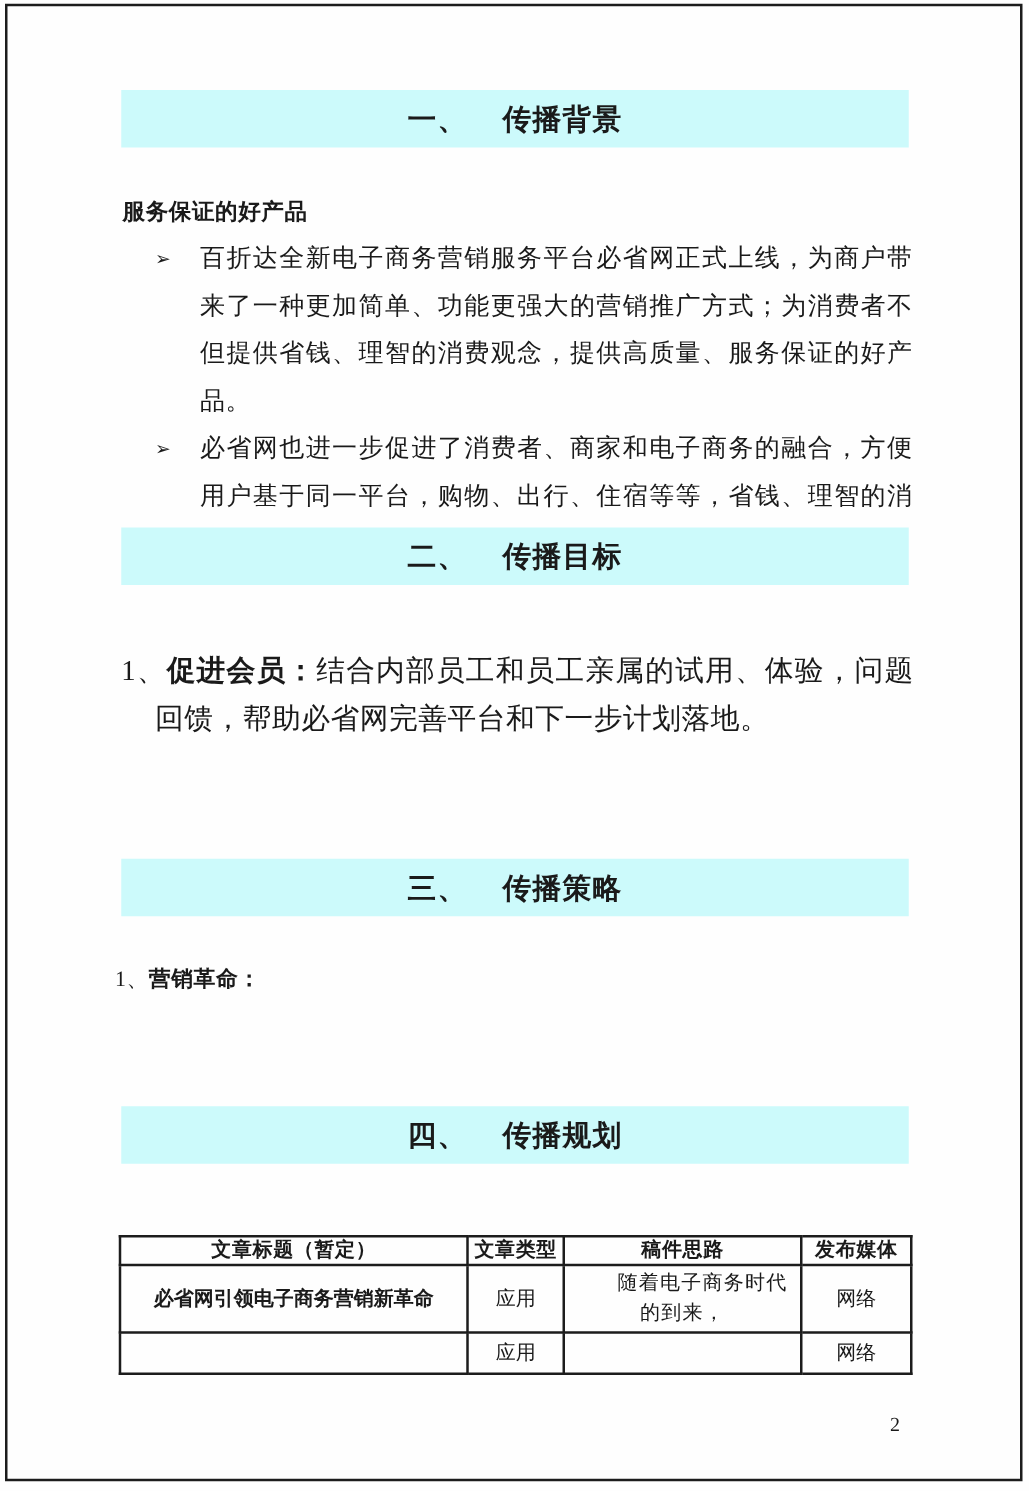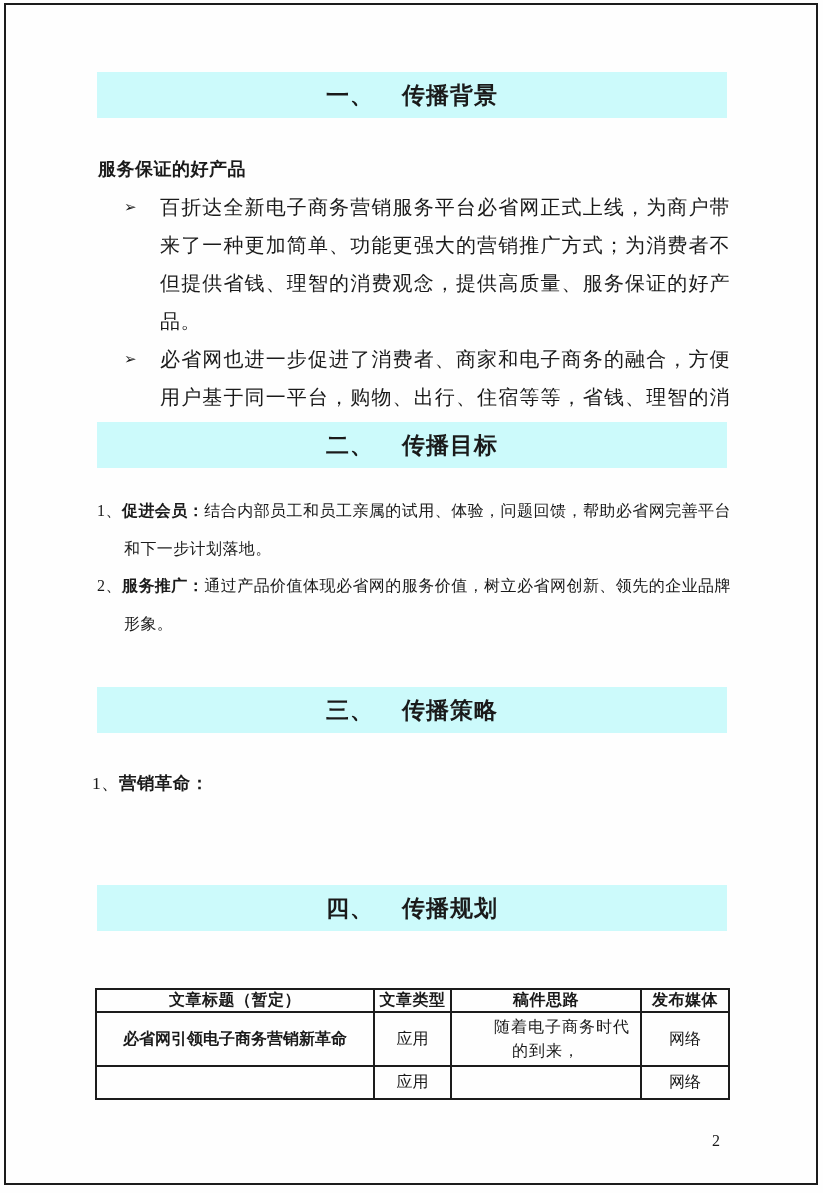--- a/index.html
+++ b/index.html
@@ -65,23 +65,23 @@
     width: 570px;
     font-size: 20px;
     line-height: 38px;
     letter-spacing: 0.4px;
     text-align: justify;
     text-justify: inter-ideograph;
   }
 
   .goals {
     position: absolute;
-    left: 97px; top: 492px;
+    left: 97px; top: 518px;
     width: 634px;
-    font-size: 16px;
+    font-size: 23px;
     line-height: 37.5px;
     letter-spacing: 0.4px;
   }
   .goal {
     padding-left: 27px;
     text-indent: -27px;
     text-align: justify;
     text-justify: inter-ideograph;
   }
   .g-label, .s-label {
@@ -163,23 +163,20 @@
   </div>
 
   <div class="band" id="band2" style="background-color: rgb(204, 250, 251);">
     <span class="band-num">二、</span>
     <span class="band-title">传播目标</span>
   </div>
 
   <div class="goals">
     <div class="goal">
       <span class="g-num">1、</span><span class="g-label">促进会员：</span><span class="g-text">结合内部员工和员工亲属的试用、体验，问题回馈，帮助必省网完善平台和下一步计划落地。</span>
-    </div>
-    <div class="goal">
-      <span class="g-num">2、</span><span class="g-label">服务推广：</span><span class="g-text">通过产品价值体现必省网的服务价值，树立必省网创新、领先的企业品牌形象。</span>
     </div>
   </div>
 
   <div class="band" id="band3" style="background-color: rgb(204, 250, 251);">
     <span class="band-num">三、</span>
     <span class="band-title">传播策略</span>
   </div>
 
   <div class="strategies">
     <div class="strategy">

